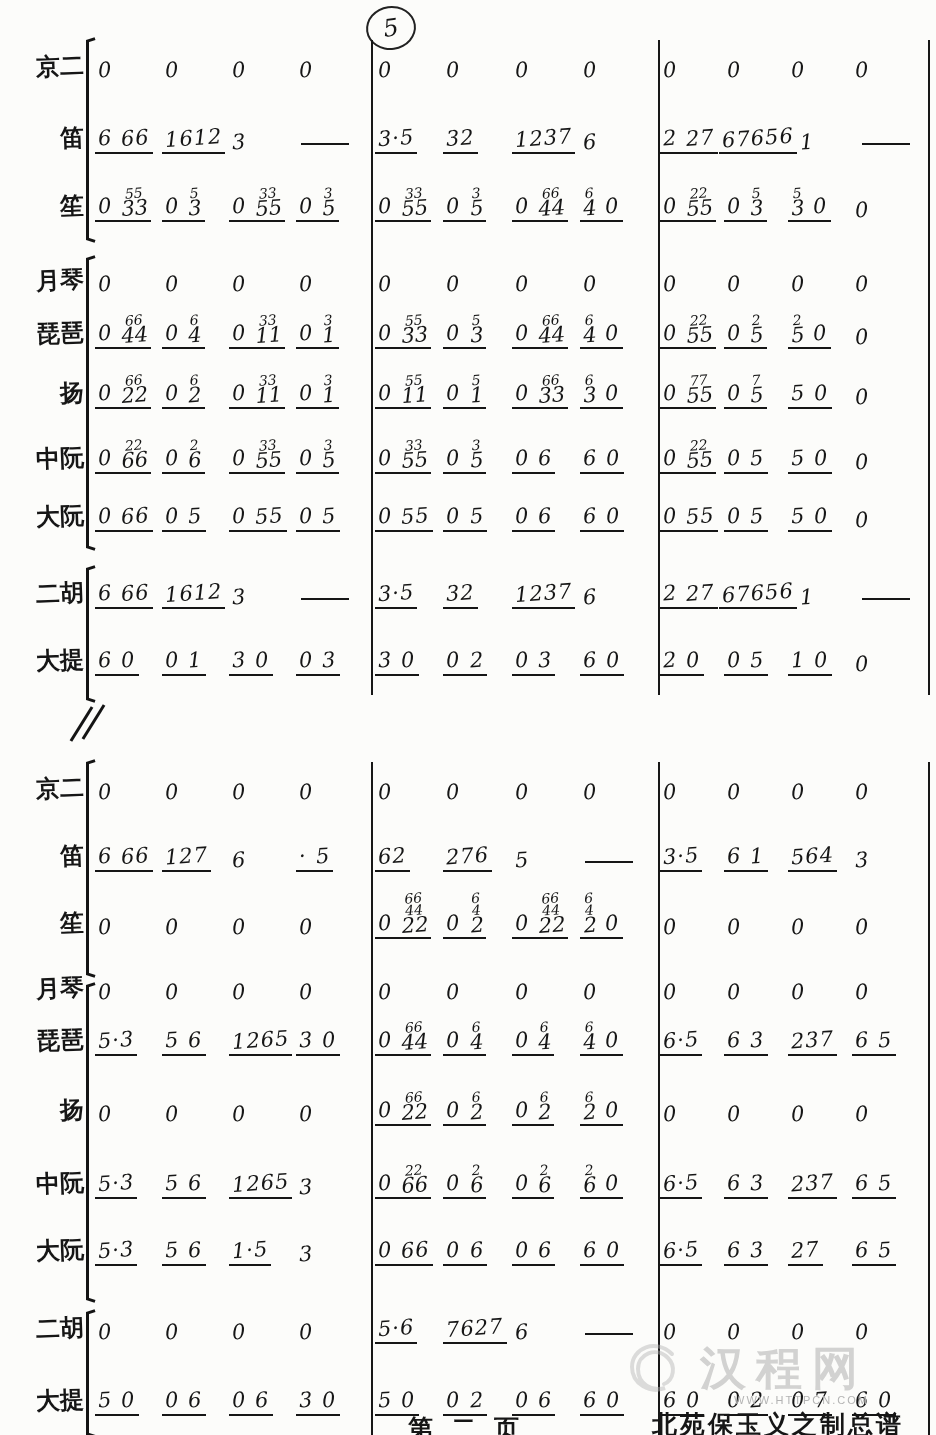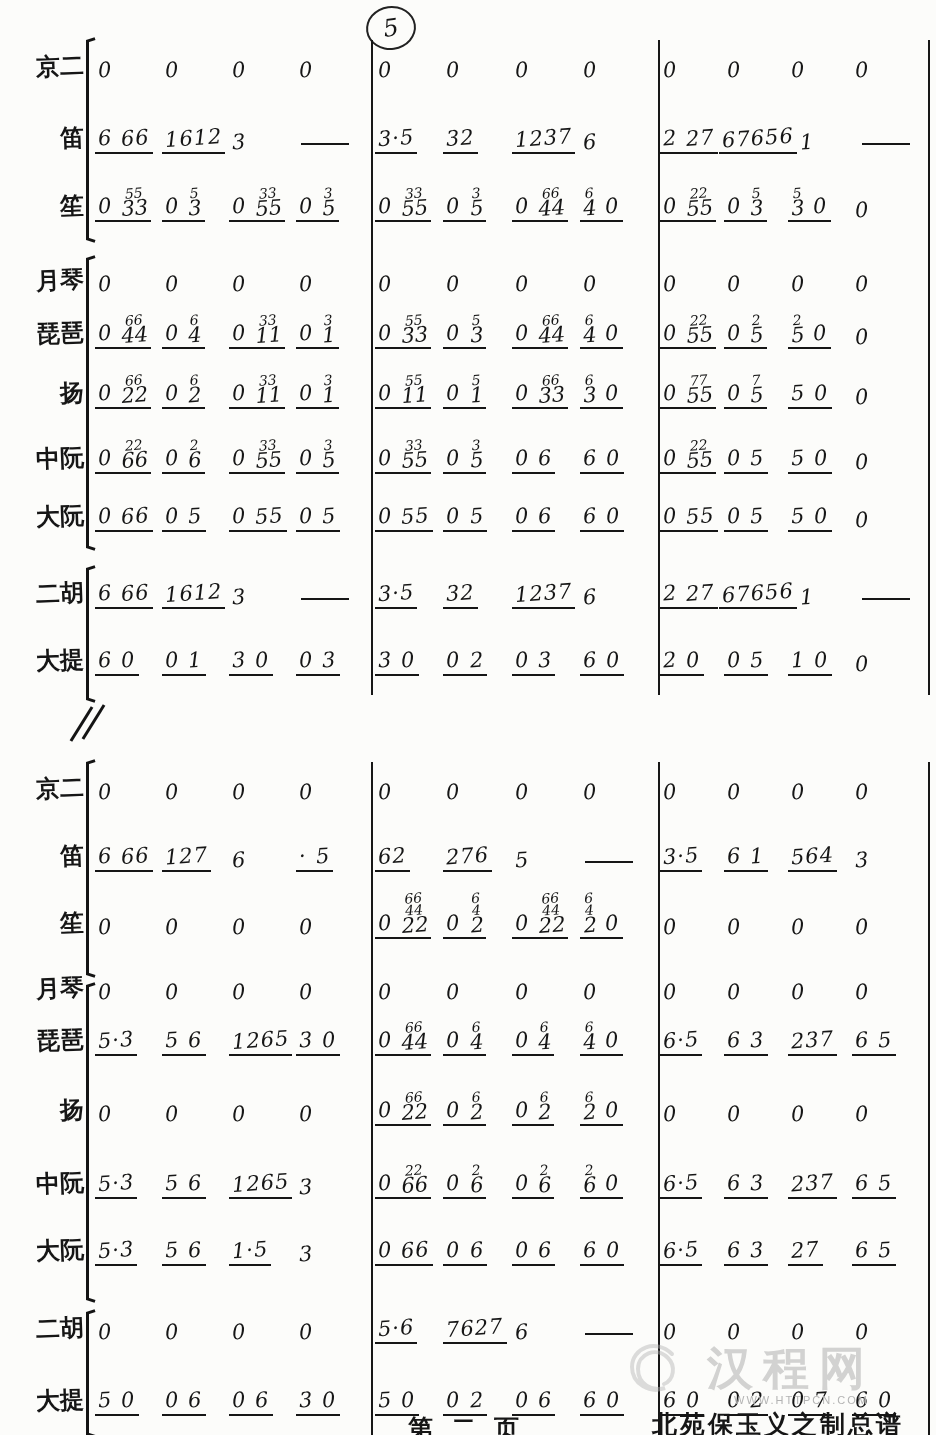--- a/index.html
+++ b/index.html
@@ -48,21 +48,21 @@
 
   
   .footer-left{position:absolute;left:408px;top:1412px;font-size:25px;letter-spacing:18px;
                font-family:"DejaVu Sans",sans-serif;font-weight:600;}
   .footer-right{position:absolute;left:652px;top:1408px;font-size:25px;letter-spacing:3px;
                 font-family:"DejaVu Sans",sans-serif;font-weight:600;white-space:nowrap;}
 
   
   .watermark{position:absolute;left:618px;top:1332px;width:312px;height:84px;pointer-events:none;}
   .wm-logo{position:absolute;left:4px;top:2px;opacity:.45;}
-  .wm-text{position:absolute;left:89px;top:6px;font-size:46px;font-weight:700;letter-spacing:10px;
+  .wm-text{position:absolute;left:82px;top:6px;font-size:46px;font-weight:700;letter-spacing:10px;
            color:rgba(168,168,168,.5);font-family:"DejaVu Sans",sans-serif;white-space:nowrap;text-align:right;}
   .wm-url{position:absolute;left:116px;top:62px;font-size:11px;letter-spacing:2px;color:#b3b3b3;
           font-family:Liberation Sans, sans-serif;}
 </style>
 </head>
 <body>
 
 <div id="page">
 
   <div class="pagenum">

